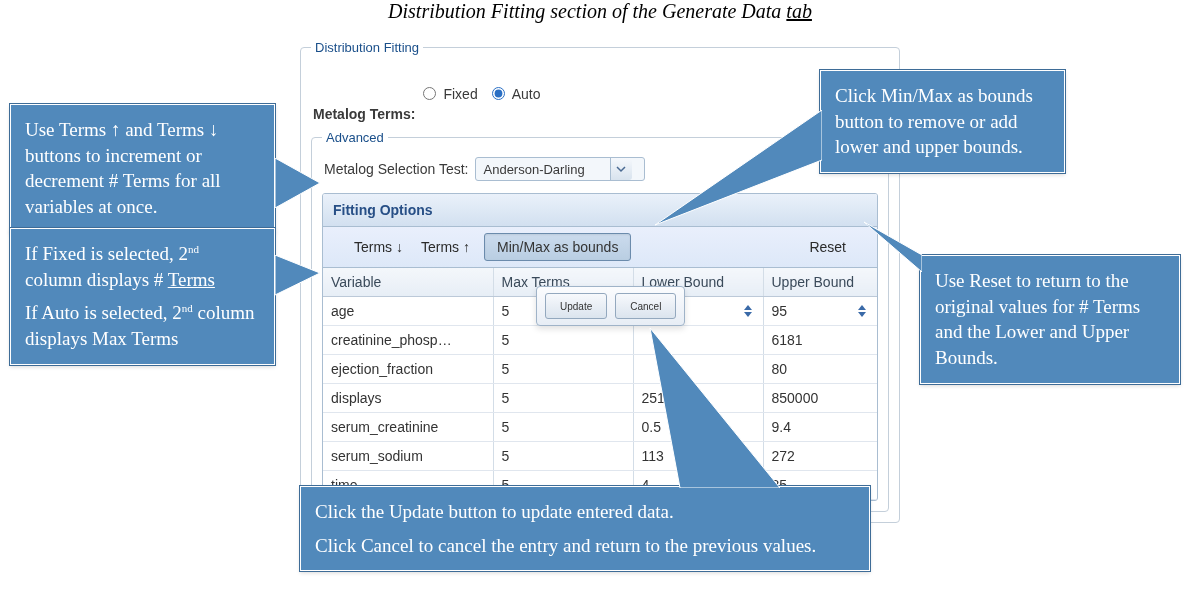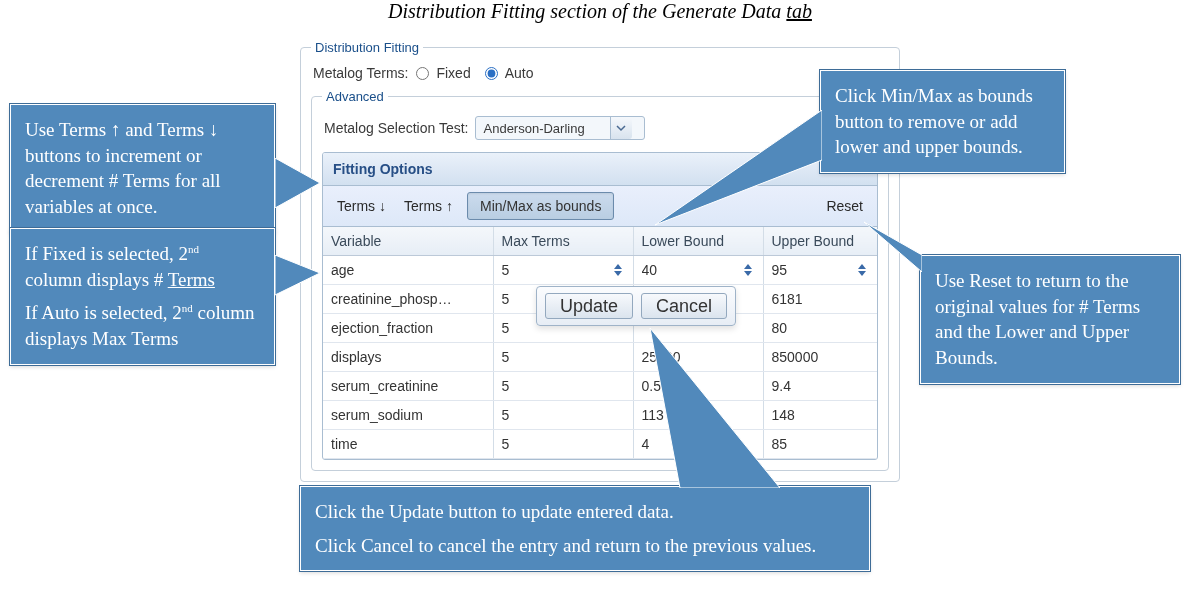--- a/index.html
+++ b/index.html
@@ -43,21 +43,21 @@
     color: #222;
   }
   .row-mt {
     display: flex;
     align-items: center;
     gap: 8px;
     padding: 4px 2px 8px 2px;
     font-size: 14px;
     color: #3a3a3a;
   }
-  .row-mt .lbl { font-weight: normal; }
+  .row-mt .lbl { font-weight: bold; margin-top: 41px; }
   input[type="radio"] { margin: 0 4px 0 0; accent-color: #2a6fc4; }
   .radio-wrap { display: inline-flex; align-items: center; gap: 3px; margin-right: 6px; }
   .row-sel {
     display: flex;
     align-items: center;
     gap: 6px;
     padding: 6px 2px 10px 2px;
     font-size: 14px;
     color: #3a3a3a;
   }
@@ -97,21 +97,21 @@
     color: #274f86;
     font-weight: bold;
     font-size: 14px;
     padding: 8px 10px;
     border-bottom: 1px solid #a9bdd1;
   }
   .fo-toolbar {
     display: flex;
     align-items: center;
     gap: 10px;
-    padding: 6px 10px;
+    padding: 6px 27px;
     background: linear-gradient(#e9effc, #dde8f8);
     border-bottom: 1px solid #a9bdd1;
     font-size: 14px;
     color: #444;
   }
   .tb-link {
     color: #2a2a2a;
     cursor: pointer;
     padding: 2px 4px;
   }
@@ -198,21 +198,21 @@
     border-radius: 4px;
     padding: 6px 8px;
     box-shadow: 0 3px 6px rgba(0,0,0,0.12);
   }
   .popup button {
     height: 26px;
     padding: 0 14px;
     background: linear-gradient(#f7f9fc, #dbe4ee);
     border: 1px solid #93a8be;
     border-radius: 3px;
-    font-size: 18px;
+    font-size: 10px;
     color: #333;
     cursor: pointer;
   }
   .callout {
     position: absolute;
     background: #5189bb;
     color: #fff;
     border: 1px solid #fff;
     outline: 1px solid #3e6c97;
     padding: 12px 14px;
@@ -351,21 +351,21 @@
               <tr>
                 <td class="col-var">serum_creatinine</td>
                 <td>5</td>
                 <td>0.5</td>
                 <td>9.4</td>
               </tr>
               <tr>
                 <td class="col-var">serum_sodium</td>
                 <td>5</td>
                 <td>113</td>
-                <td>148</td>
+                <td>272</td>
               </tr>
               <tr>
                 <td class="col-var">time</td>
                 <td>5</td>
                 <td>4</td>
                 <td>85</td>
               </tr>
             </tbody>
         </table>
       </div>

